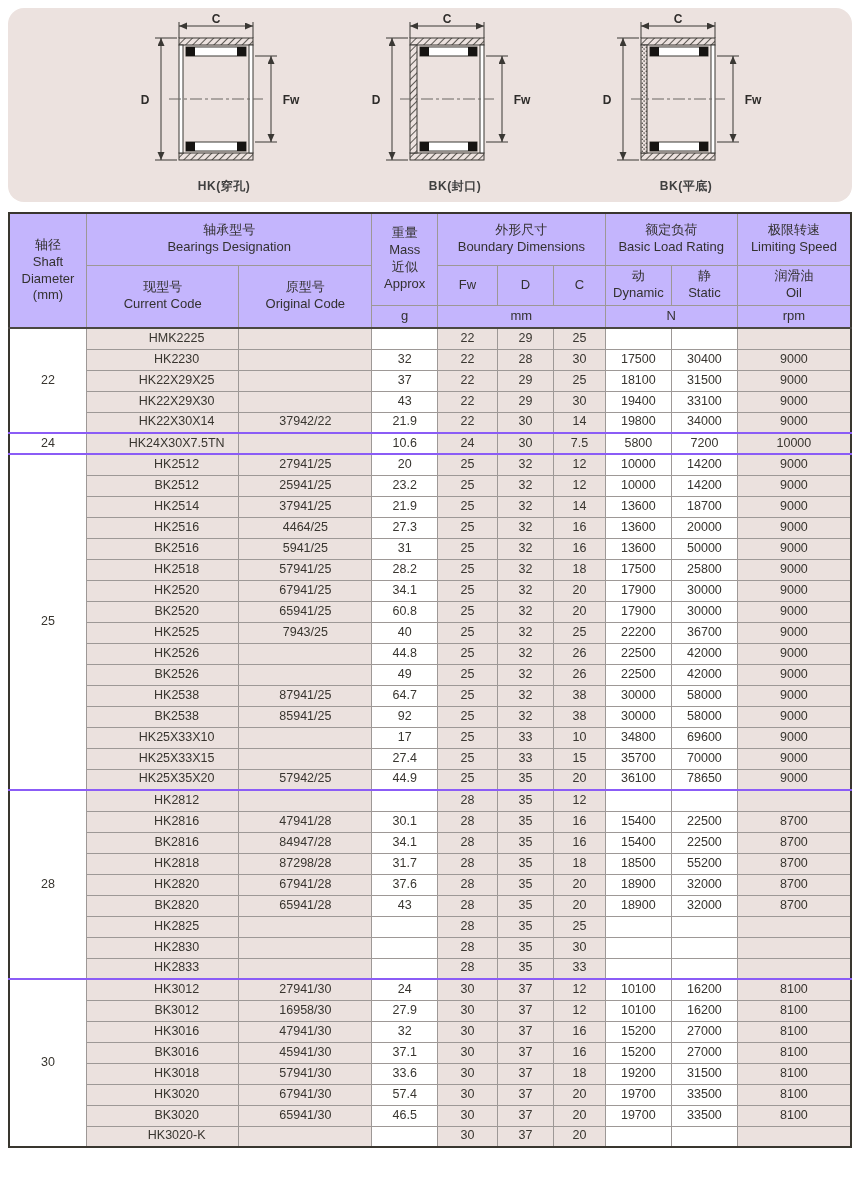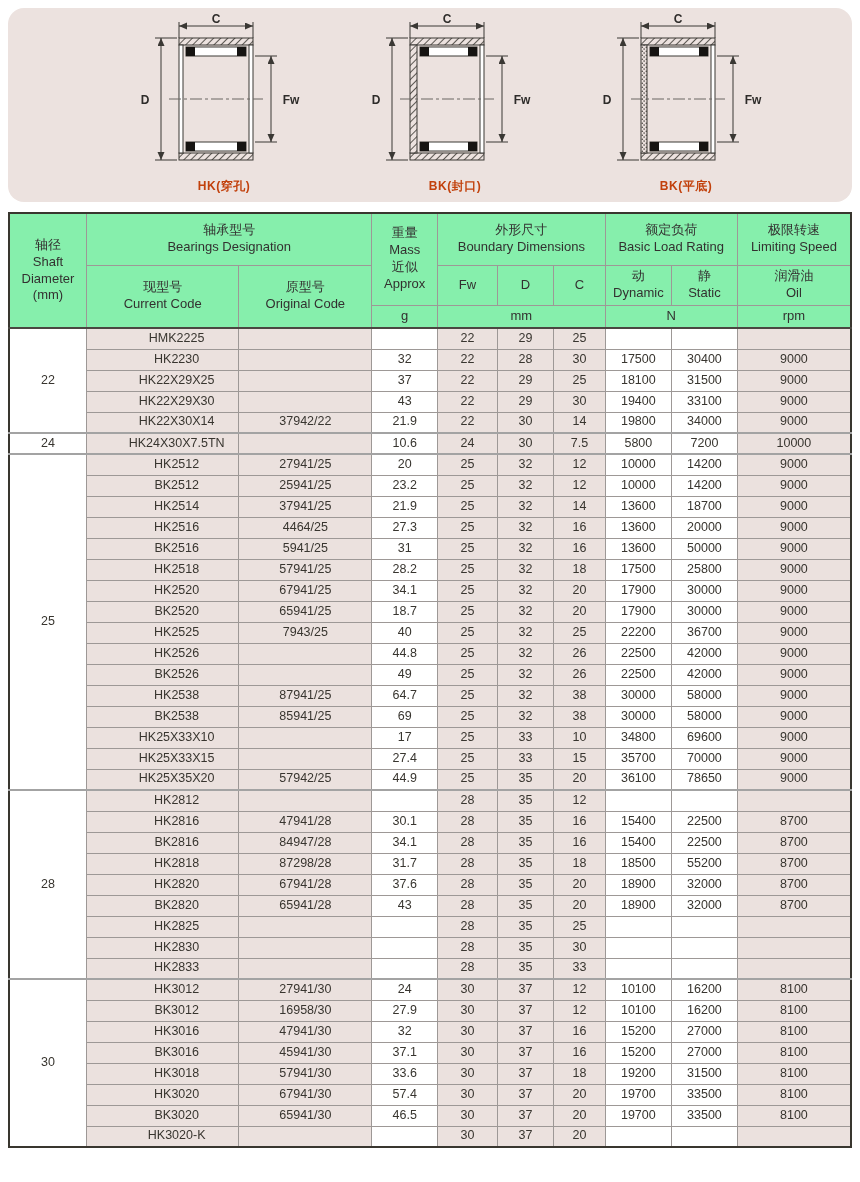--- a/index.html
+++ b/index.html
@@ -6,43 +6,43 @@
   html,body { width: 860px; background: #fdfdfc; font-family: "Liberation Sans", sans-serif; color: #3c3a38; }
   .page { width: 860px; height: 1182px; padding: 8px; background: #fff; }
 
   
   .panel {
     width: 844px; height: 194px; background: #ece2df; border-radius: 16px;
     display: flex; justify-content: space-between; padding: 6px 60px 0 110px;
   }
   .diagram-block { width: 212px; display: flex; flex-direction: column; align-items: center; }
   .diagram-block svg { display: block; }
-  .diagram-caption { font-size: 12px; font-weight: bold; color: #c2410c; margin-top: -4px; letter-spacing: .5px; }
+  .diagram-caption { font-size: 12px; font-weight: bold; color: #404040; margin-top: -4px; letter-spacing: .5px; }
   svg text { font-family: "Liberation Sans", sans-serif; fill: #2e2c2a; }
 
   
   table.spec {
     width: 844px; margin-top: 10px; border-collapse: collapse; table-layout: fixed;
     border: 2px solid #39362f;
   }
   .spec th, .spec td {
     border: 1px solid #9d9896; text-align: center; vertical-align: middle;
     font-size: 12.5px; line-height: 1.1; overflow: hidden; white-space: nowrap;
   }
-  .spec thead th { background: #86efac; white-space: pre-line; font-weight: normal; font-size: 13px; line-height: 1.3; color: #333130; }
+  .spec thead th { background: #c4b5fd; white-space: pre-line; font-weight: normal; font-size: 13px; line-height: 1.3; color: #333130; }
   .spec thead tr.h1 th { height: 52px; }
   .spec thead tr.h2 th { height: 40px; }
   .spec thead tr.h3 th { height: 23px; }
   .spec thead { border-bottom: 2px solid #4a4741; }
   .spec tbody td { height: 21px; color: #38352f; }
   .c-pink  { background: #ebe1de; }
   .c-white { background: #ffffff; }
   .c-code  { text-align: left; padding-left: 28px; }
   .c-shaft { font-size: 13.5px; }
-  .spec tbody tr.group-start td { border-top: 2px solid #a3a3a3; }
+  .spec tbody tr.group-start td { border-top: 2px solid #8b5cf6; }
   .spec tbody tr:first-child td { border-top: none; }
 
   col.w-shaft{width:9.2%} col.w-cur{width:18.1%} col.w-org{width:15.8%} col.w-mass{width:7.8%}
   col.w-fw{width:7.1%} col.w-d{width:6.7%} col.w-c{width:6.1%}
   col.w-dyn{width:7.9%} col.w-stat{width:7.8%} col.w-oil{width:13.5%}
 </style>
 </head>
 <body>
 
 <div class="page">
@@ -360,21 +360,21 @@
           <td class="c-pink">25</td>
           <td class="c-pink">32</td>
           <td class="c-pink">20</td>
           <td class="c-white">17900</td>
           <td class="c-white">30000</td>
           <td class="c-pink">9000</td>
         </tr>
         <tr>
           <td class="c-pink c-code">BK2520</td>
           <td class="c-pink">65941/25</td>
-          <td class="c-white">18.7</td>
+          <td class="c-white">60.8</td>
           <td class="c-pink">25</td>
           <td class="c-pink">32</td>
           <td class="c-pink">20</td>
           <td class="c-white">17900</td>
           <td class="c-white">30000</td>
           <td class="c-pink">9000</td>
         </tr>
         <tr>
           <td class="c-pink c-code">HK2525</td>
           <td class="c-pink">7943/25</td>
@@ -415,21 +415,21 @@
           <td class="c-pink">25</td>
           <td class="c-pink">32</td>
           <td class="c-pink">38</td>
           <td class="c-white">30000</td>
           <td class="c-white">58000</td>
           <td class="c-pink">9000</td>
         </tr>
         <tr>
           <td class="c-pink c-code">BK2538</td>
           <td class="c-pink">85941/25</td>
-          <td class="c-white">69</td>
+          <td class="c-white">92</td>
           <td class="c-pink">25</td>
           <td class="c-pink">32</td>
           <td class="c-pink">38</td>
           <td class="c-white">30000</td>
           <td class="c-white">58000</td>
           <td class="c-pink">9000</td>
         </tr>
         <tr>
           <td class="c-pink c-code">HK25X33X10</td>
           <td class="c-pink"></td>

